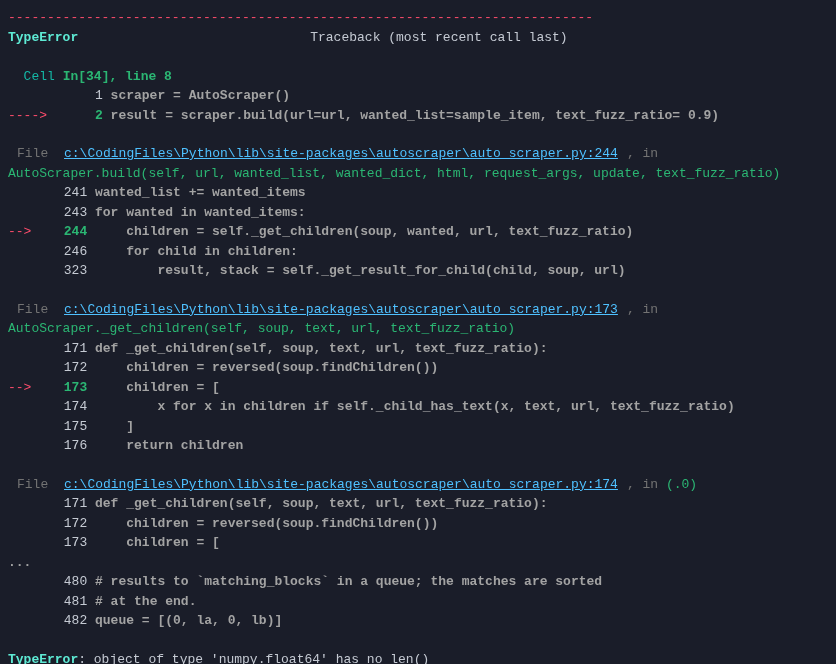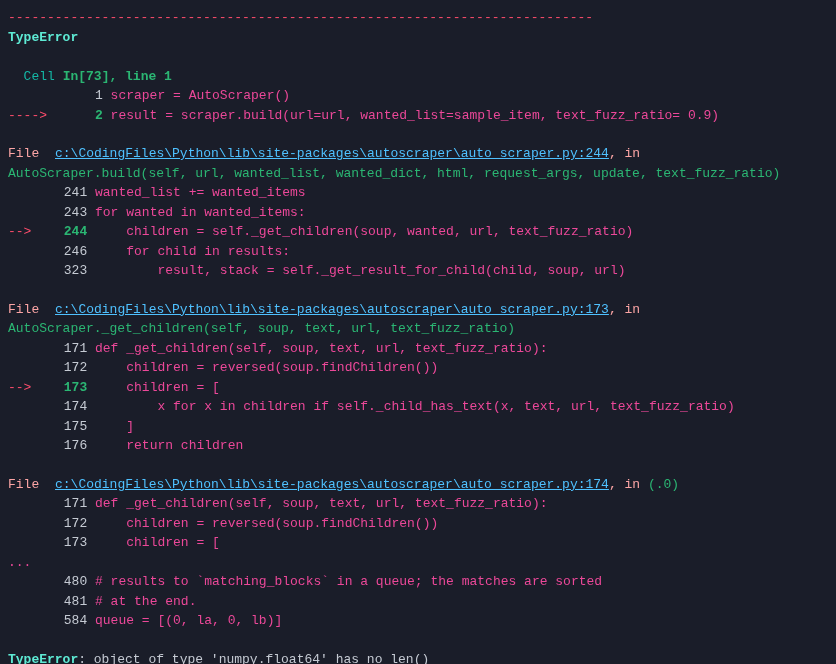--- a/index.html
+++ b/index.html
@@ -16,56 +16,57 @@
     .dashes { color: #ff4d6d; letter-spacing: 0; white-space: nowrap; overflow: hidden; }
     .error-type { color: #5eead4; font-weight: bold; }
     .traceback-label { color: #c5cad3; }
     .cell { color: #14b8a6; }
     .in-label { color: #2bb673; font-weight: bold; }
     .line-label { color: #2bb673; font-weight: bold; }
     .lineno { color: #c5cad3; display: inline-block; text-align: right; width: 48px; }
     .lineno-teal { color: #2bb673; font-weight: bold; display: inline-block; text-align: right; width: 48px; }
     .arrow-red { color: #ff4d6d; }
     .arrow { color: #c5cad3; }
-    .code { color: #ec4899; }
-    .file-label { color: #fca5a5; }
+    .code { color: #a3a3a3; font-weight: bold; }
+    .file-label { color: #737373; margin-left: 9px; }
     .link { color: #4fc1ff; text-decoration: underline; margin-left: 8px; }
     .sig { color: #2bb673; font-weight: normal; }
     .row { white-space: pre; }
     .spaced { margin-top: 19px; display: block; }
     .header-row { display: flex; }
     .header-left { flex: 0 0 auto; }
     .header-right { margin-left: 232px; }
     .msg { color: #c5cad3; }
   </style>
 </head>
 <body>
 
 <div class="row dashes">---------------------------------------------------------------------------</div>
 
 <div class="row header-row">
   <span class="error-type header-left">TypeError</span>
+  <span class="traceback-label header-right">Traceback (most recent call last)</span>
 </div>
 
 <div class="row">
-  <span class="cell">Cell </span><span class="in-label">In[73]</span><span class="line-label">, </span><span class="line-label">line 1</span>
+  <span class="cell">Cell </span><span class="in-label">In[34]</span><span class="line-label">, </span><span class="line-label">line 8</span>
 </div>
 
 <div class="row"><span class="arrow">      </span><span class="lineno">1</span><span class="code"> scraper = AutoScraper()</span></div>
 <div class="row"><span class="arrow-red">----&gt; </span><span class="lineno-teal">2</span><span class="code"> result = scraper.build(url=url, wanted_list=sample_item, text_fuzz_ratio= 0.9)</span></div>
 
 <span class="spaced"></span>
 
 <div class="row"><span class="file-label">File </span><span class="link">c:\CodingFiles\Python\lib\site-packages\autoscraper\auto_scraper.py:244</span><span class="file-label">, in</span></div>
 <div class="row"><span class="sig">AutoScraper.build(self, url, wanted_list, wanted_dict, html, request_args, update, text_fuzz_ratio)</span></div>
 
 <div class="row"><span class="arrow">    </span><span class="lineno">241</span><span class="code"> wanted_list += wanted_items</span></div>
 <div class="row"><span class="arrow">    </span><span class="lineno">243</span><span class="code"> for wanted in wanted_items:</span></div>
 <div class="row"><span class="arrow-red">--&gt; </span><span class="lineno-teal">244</span><span class="code">     children = self._get_children(soup, wanted, url, text_fuzz_ratio)</span></div>
-<div class="row"><span class="arrow">    </span><span class="lineno">246</span><span class="code">     for child in results:</span></div>
+<div class="row"><span class="arrow">    </span><span class="lineno">246</span><span class="code">     for child in children:</span></div>
 <div class="row"><span class="arrow">    </span><span class="lineno">323</span><span class="code">         result, stack = self._get_result_for_child(child, soup, url)</span></div>
 
 <span class="spaced"></span>
 
 <div class="row"><span class="file-label">File </span><span class="link">c:\CodingFiles\Python\lib\site-packages\autoscraper\auto_scraper.py:173</span><span class="file-label">, in</span></div>
 <div class="row"><span class="sig">AutoScraper._get_children(self, soup, text, url, text_fuzz_ratio)</span></div>
 
 <div class="row"><span class="arrow">    </span><span class="lineno">171</span><span class="code"> def _get_children(self, soup, text, url, text_fuzz_ratio):</span></div>
 <div class="row"><span class="arrow">    </span><span class="lineno">172</span><span class="code">     children = reversed(soup.findChildren())</span></div>
 <div class="row"><span class="arrow-red">--&gt; </span><span class="lineno-teal">173</span><span class="code">     children = [</span></div>
@@ -78,17 +79,17 @@
 <div class="row"><span class="file-label">File </span><span class="link">c:\CodingFiles\Python\lib\site-packages\autoscraper\auto_scraper.py:174</span><span class="file-label">, in </span><span class="sig">(.0)</span></div>
 
 <div class="row"><span class="arrow">    </span><span class="lineno">171</span><span class="code"> def _get_children(self, soup, text, url, text_fuzz_ratio):</span></div>
 <div class="row"><span class="arrow">    </span><span class="lineno">172</span><span class="code">     children = reversed(soup.findChildren())</span></div>
 <div class="row"><span class="arrow">    </span><span class="lineno">173</span><span class="code">     children = [</span></div>
 
 <div class="row"><span class="code">...</span></div>
 
 <div class="row"><span class="arrow">    </span><span class="lineno">480</span><span class="code"> # results to `matching_blocks` in a queue; the matches are sorted</span></div>
 <div class="row"><span class="arrow">    </span><span class="lineno">481</span><span class="code"> # at the end.</span></div>
-<div class="row"><span class="arrow">    </span><span class="lineno">584</span><span class="code"> queue = [(0, la, 0, lb)]</span></div>
+<div class="row"><span class="arrow">    </span><span class="lineno">482</span><span class="code"> queue = [(0, la, 0, lb)]</span></div>
 
 <span class="spaced"></span>
 
 <div class="row"><span class="error-type">TypeError</span><span class="msg">: object of type 'numpy.float64' has no len()</span></div>
 
 </body></html>

